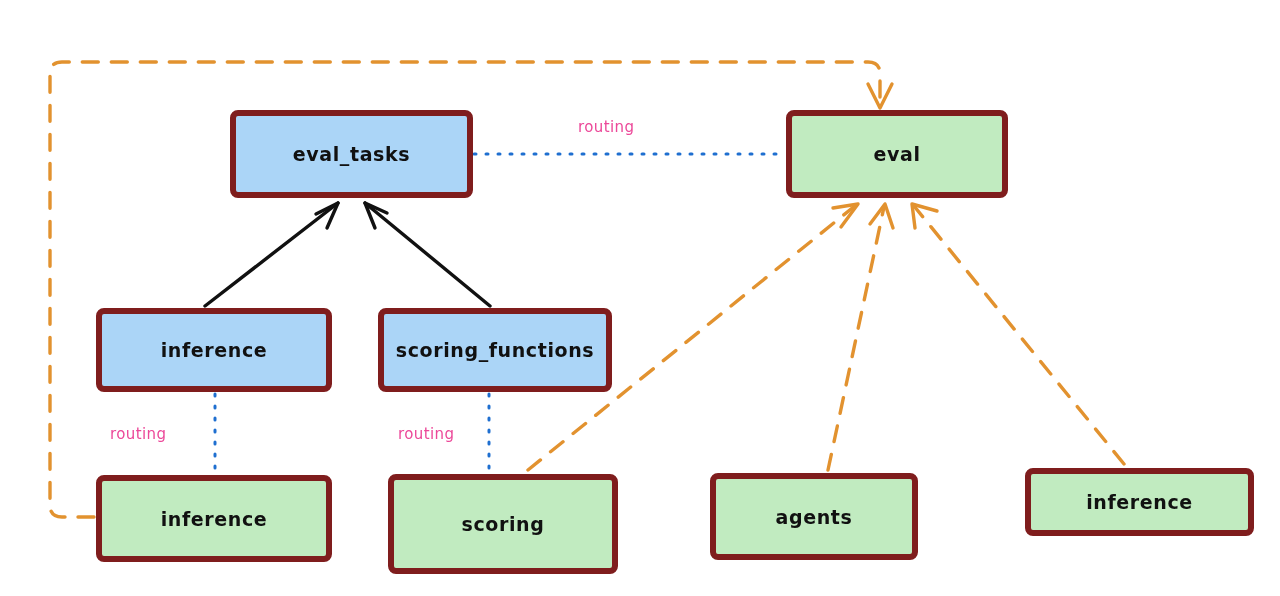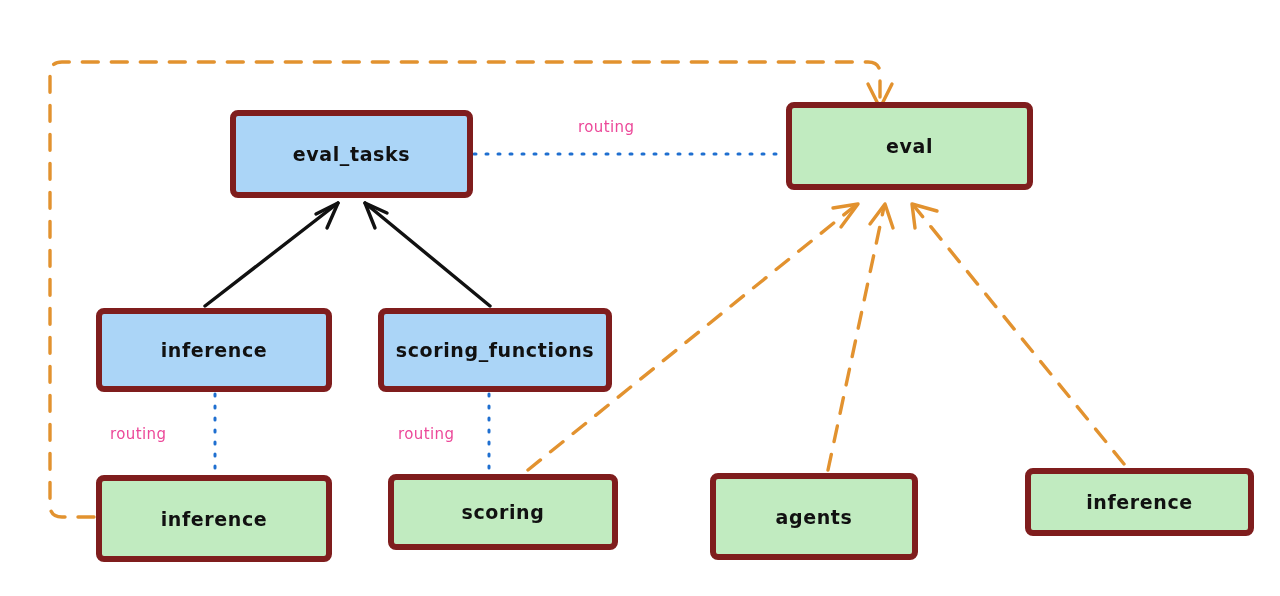--- a/index.html
+++ b/index.html
@@ -86,37 +86,37 @@
   </svg>
 
   <div class="edge-label" style="left:578px; top:118px;">routing</div>
   <div class="edge-label" style="left:110px; top:425px;">routing</div>
   <div class="edge-label" style="left:398px; top:425px;">routing</div>
 
   <div class="node blue" style="left:230px; top:110px; width:243px; height:88px;">
     <span class="node-label">eval_tasks</span>
   </div>
 
-  <div class="node green" style="left:786px; top:102px; width:247px; height:88px;">
+  <div class="node green" style="left:786px; top:110px; width:222px; height:88px;">
     <span class="node-label">eval</span>
   </div>
 
   <div class="node blue" style="left:96px; top:308px; width:236px; height:84px;">
     <span class="node-label">inference</span>
   </div>
 
   <div class="node blue" style="left:378px; top:308px; width:234px; height:84px;align-items:center;">
     <span class="node-label">scoring_functions</span>
   </div>
 
   <div class="node green" style="left:96px; top:475px; width:236px; height:87px;">
     <span class="node-label">inference</span>
   </div>
 
-  <div class="node green" style="left:388px; top:474px; width:230px; height:76px;">
+  <div class="node green" style="left:388px; top:474px; width:230px; height:100px;">
     <span class="node-label">scoring</span>
   </div>
 
   <div class="node green" style="left:710px; top:473px; width:208px; height:87px;">
     <span class="node-label">agents</span>
   </div>
 
   <div class="node green" style="left:1025px; top:468px; width:229px; height:68px;">
     <span class="node-label">inference</span>
   </div>

